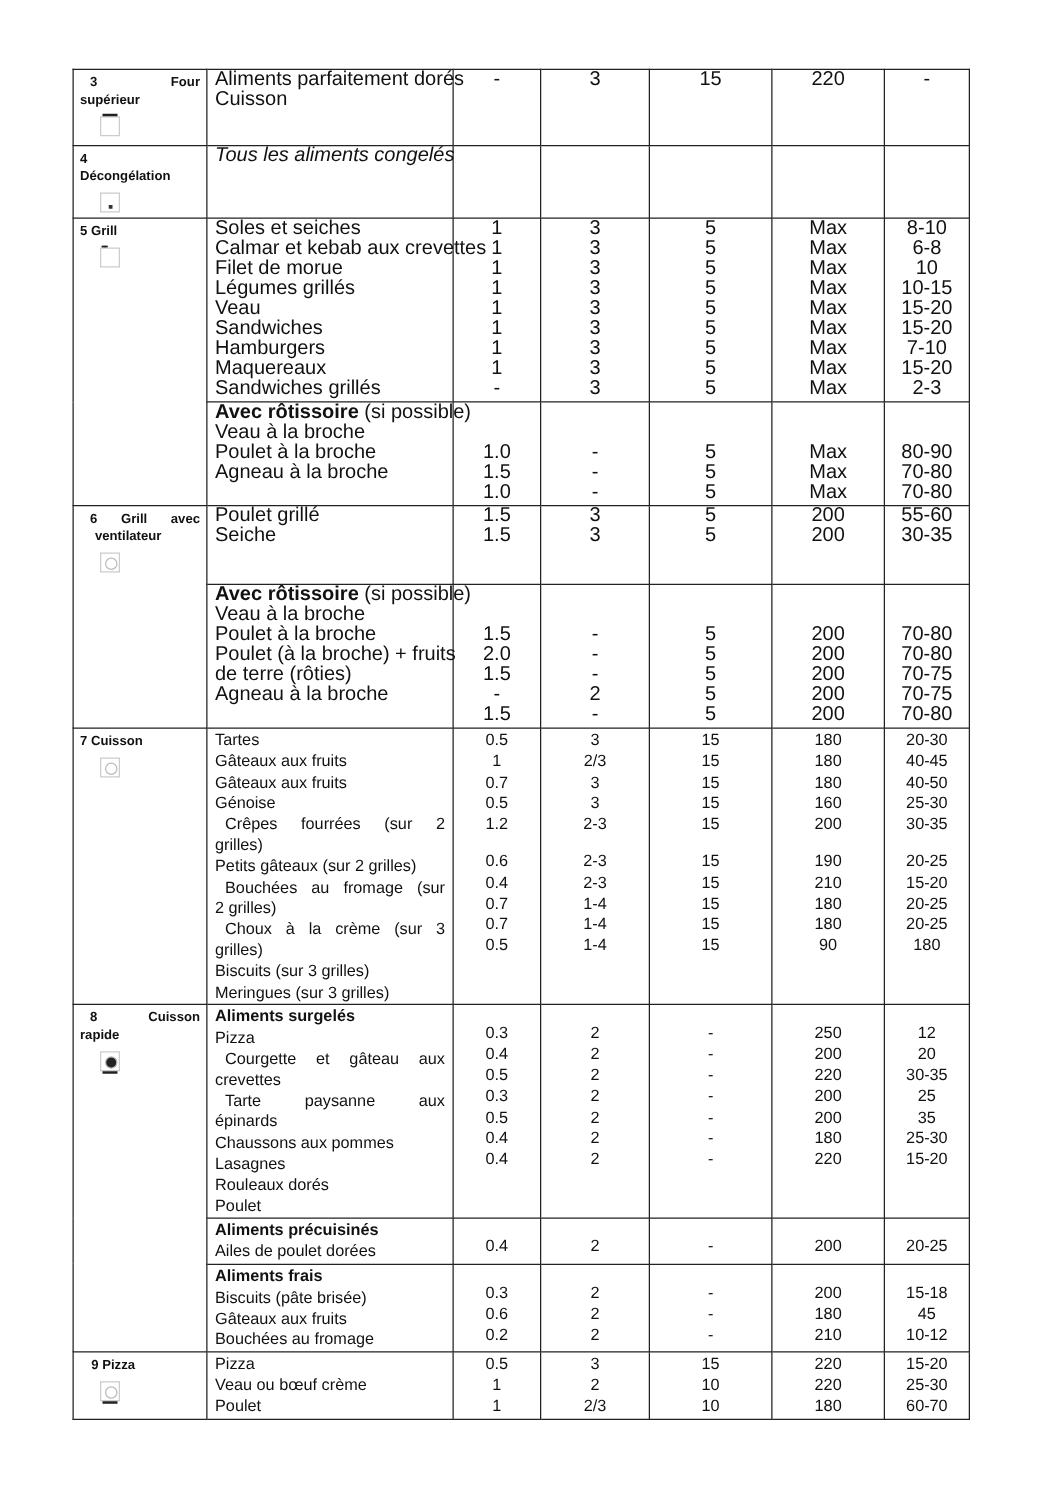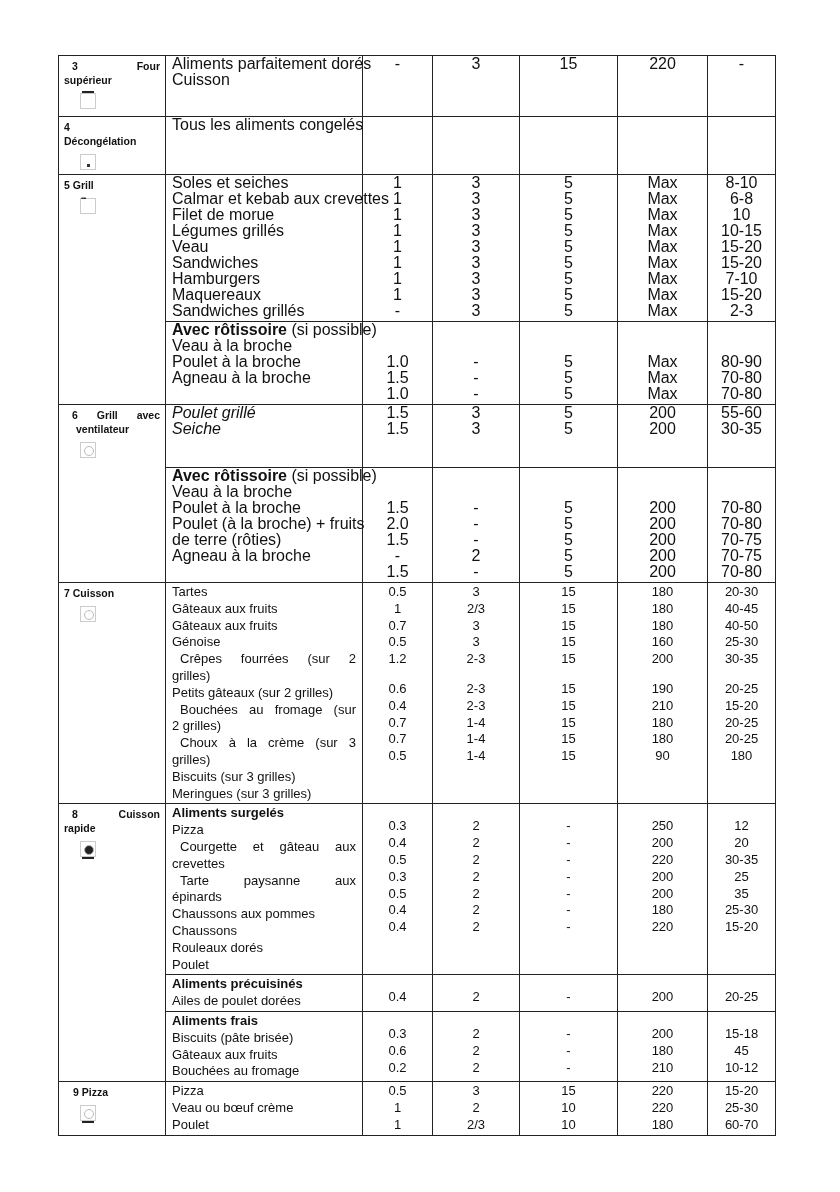--- a/index.html
+++ b/index.html
@@ -16,21 +16,21 @@
   .icon.dots::before { content:"\2022\2022\2022\2022"; position:absolute; top:-8px; left:0; font-size:6px; letter-spacing:-1px; color:#222; }
   .icon.defrost::after { content:""; position:absolute; left:6px; bottom:2px; width:3px; height:3px; background:#333; }
   .icon.fan::before { content:""; position:absolute; left:3px; top:3px; width:8px; height:8px; border:1px solid #bbb; border-radius:50%; }
   .sm { font-size:16px; line-height:14.3px; }
   .lg { font-size:13px; line-height:16.8px; }
   .cell { padding:1px 6px; }
   .num { text-align:center; padding:1px 0; }
   .line { display:block; white-space:nowrap; min-height:1em; }
   .jline { display:block; text-align:justify; text-align-last:justify;margin-left:8px; }
   .b { font-weight:bold; }
-  .h-top { height:58px; } .h-defrost { height:55px; }
+  .h-top { height:58px; } .h-defrost { height:55px;font-style:italic; }
 </style>
 </head>
 <body>
 
 <table class="cook">
   <colgroup>
       <col class="c0">
       <col class="c1">
       <col class="c2">
       <col class="c3">
@@ -251,21 +251,21 @@
       </tr>
       <tr>
         <td rowspan="2">
           <div class="mode">
             <span class="lbl jline"><span>6</span> <span>Grill</span> <span>avec</span> </span>
             <span class="lbl" style="padding-left:12px">ventilateur</span>
             <span class="icon dots fan" style="margin-top:6px"></span>
           </div>
         </td>
         <td>
-          <div class="cell sm" style="height: 60px; font-style: italic;">
+          <div class="cell sm" style="height: 60px;">
             <span class="line">Poulet grillé</span>
             <span class="line">Seiche</span>
           </div>
         </td>
         <td>
           <div class="num sm">
             <span class="line">1.5</span>
             <span class="line">1.5</span>
           </div>
         </td>
@@ -471,21 +471,21 @@
         </td>
         <td>
           <div class="cell lg">
             <span class="line"><span class="b">Aliments surgelés</span></span>
             <span class="line">Pizza</span>
             <span class="jline">Courgette et gâteau aux</span>
             <span class="line">crevettes</span>
             <span class="jline">Tarte paysanne aux</span>
             <span class="line">épinards</span>
             <span class="line">Chaussons aux pommes</span>
-            <span class="line">Chaussons</span>
+            <span class="line">Lasagnes</span>
             <span class="line">Rouleaux dorés</span>
             <span class="line">Poulet</span>
           </div>
         </td>
         <td>
           <div class="num lg">
             <span class="line"></span>
             <span class="line">0.3</span>
             <span class="line">0.4</span>
             <span class="line">0.5</span>

